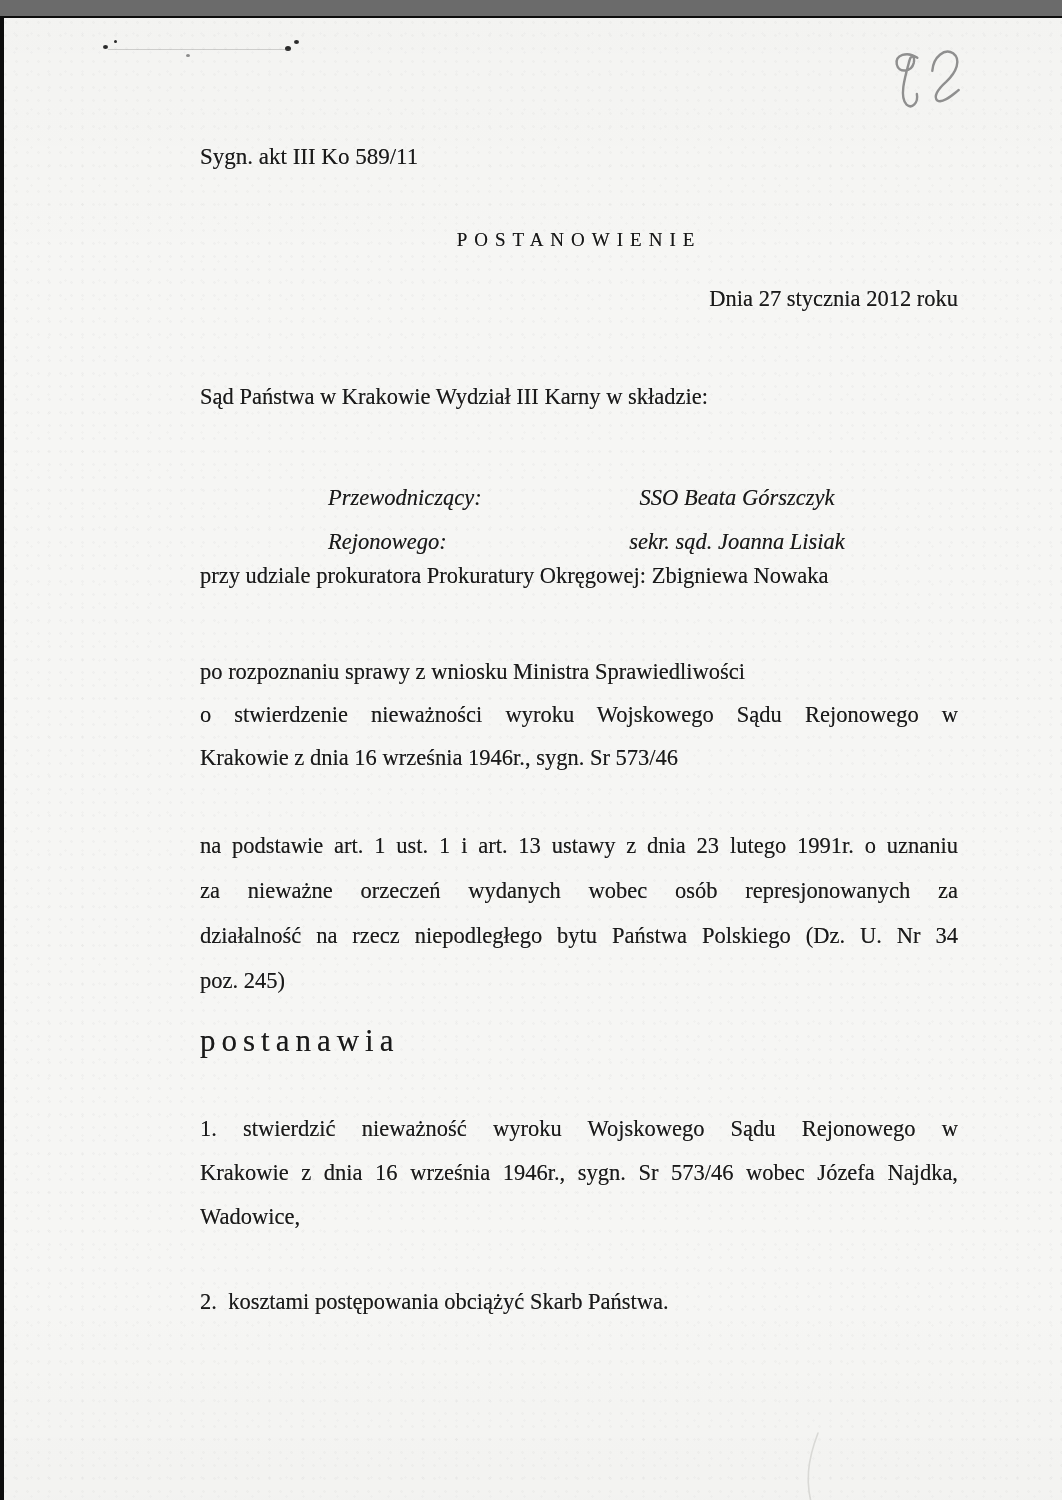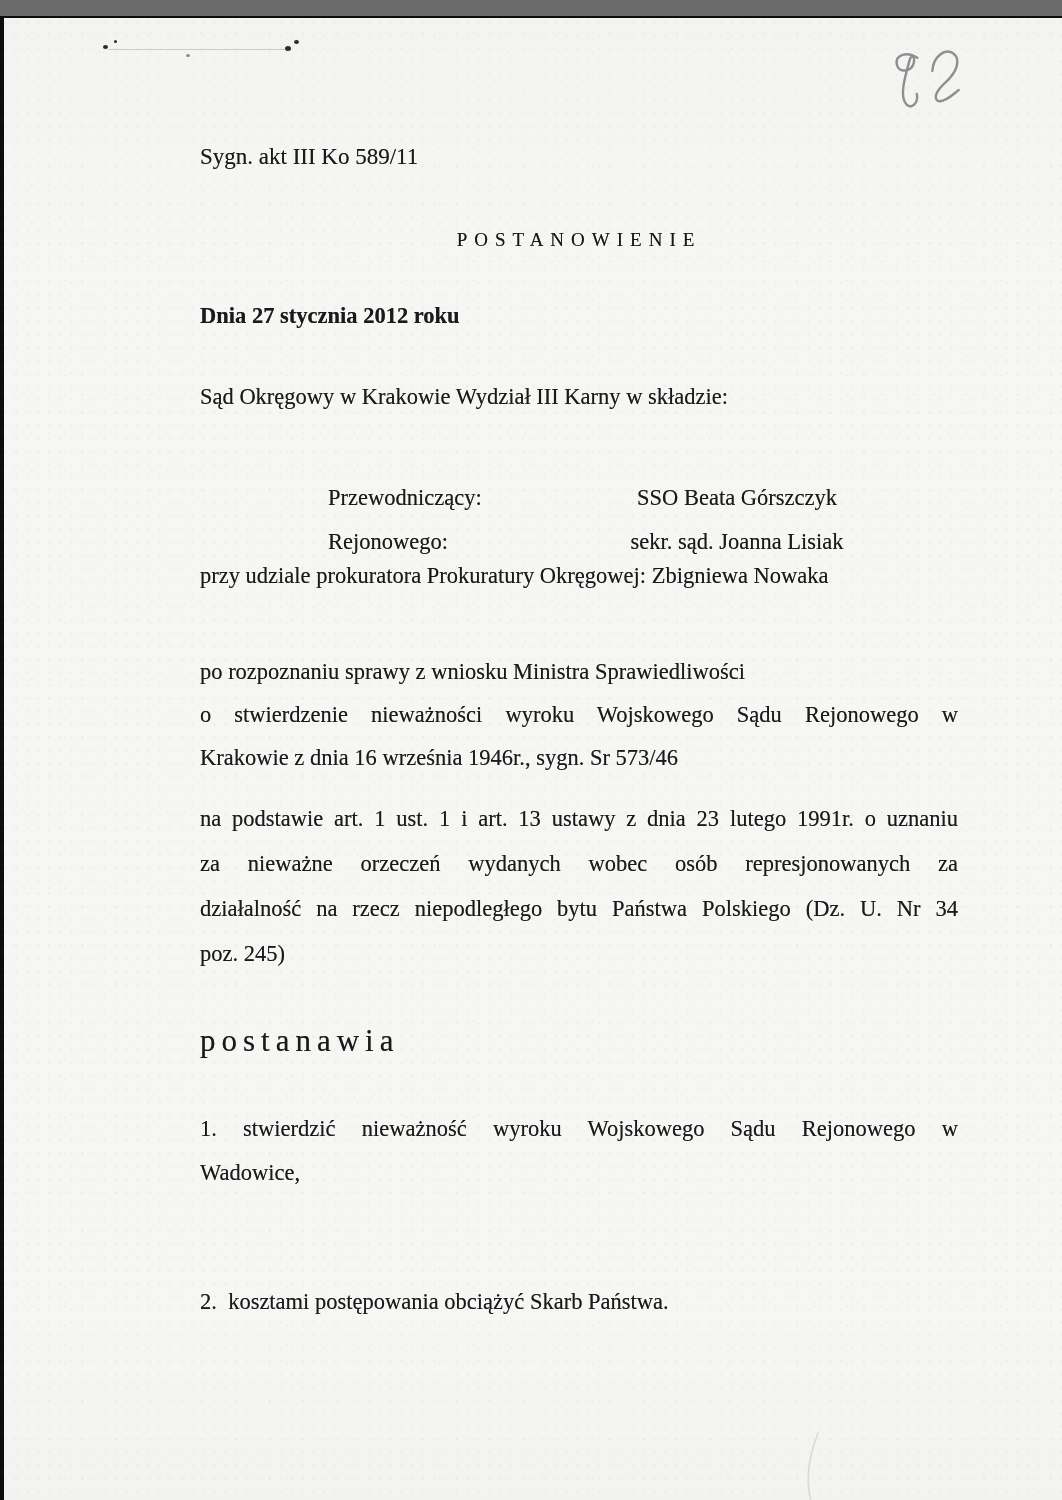--- a/index.html
+++ b/index.html
@@ -38,30 +38,30 @@
   
   .abs { position: absolute; left: 200px; width: 758px; }
   .case-number { top: 128px; font-size: 23px; }
   .doc-title {
     top: 213px;
     text-align: center;
     font-size: 19px;
     letter-spacing: 7px;
     color: #171717;
   }
-  .date-line { top: 287px; text-align: left; font-weight: bold; }
+  .date-line { top: 270px; text-align: right; }
   .court-line { top: 368px; }
-  .panel { top: 460px; padding-left: 128px; width: 630px; }
+  .panel { top: 460px; padding-left: 128px; width: 630px; font-style: italic; }
   .panel-row { display: flex; line-height: 44px; }
   .panel-label { width: 188px; flex: 0 0 188px; }
   .panel-value { flex: 1; text-align: center; }
   .prosecutor-line { top: 547px; }
   .para { line-height: 44px; }
   .para-review { top: 634px; line-height: 43px; }
-  .para-basis { top: 780px; line-height: 45px; }
+  .para-basis { top: 807px; line-height: 45px; }
   .decision-heading {
     top: 1007px;
     text-align: left;
     font-size: 31px;
     letter-spacing: 6px;
   }
   .para-item1 { top: 1091px; }
   .para-item2 { top: 1264px; }
   .just { text-align: justify; text-align-last: justify; }
   
@@ -95,21 +95,21 @@
       <path d="M 34 16 C 24 8 12 12 13 21 C 14 30 27 30 30 21 C 32 14 28 12 26 18 C 20 35 13 54 20 62 C 25 67 32 61 31 52"></path>
       <path d="M 48 30 C 50 16 62 8 70 14 C 78 21 72 33 61 42 C 52 49 47 56 51 60 C 56 64 67 55 73 51"></path>
     </g>
   </svg>
   <span class="visually-hidden">92</span>
 
   <div class="abs case-number">Sygn. akt III Ko 589/11</div>
   <div class="abs doc-title">POSTANOWIENIE</div>
   <div class="abs date-line">Dnia 27 stycznia 2012 roku</div>
 
-  <div class="abs court-line">Sąd Okręgowy w Krakowie Wydział III Karny w składzie:</div>
+  <div class="abs court-line">Sąd Państwa w Krakowie Wydział III Karny w składzie:</div>
 
   <div class="abs panel">
     <div class="panel-row">
       <span class="panel-label">Przewodniczący:</span>
       <span class="panel-value">SSO Beata Górszczyk</span>
     </div>
     <div class="panel-row">
       <span class="panel-label">Rejonowego:</span>
       <span class="panel-value">sekr. sąd. Joanna Lisiak</span>
     </div>
@@ -127,20 +127,21 @@
     <div class="pline just">na podstawie art. 1 ust. 1 i art. 13 ustawy z dnia 23 lutego 1991r. o uznaniu</div>
     <div class="pline just">za nieważne orzeczeń wydanych wobec osób represjonowanych za</div>
     <div class="pline just">działalność na rzecz niepodległego bytu Państwa Polskiego (Dz. U. Nr 34</div>
     <div class="pline">poz. 245)</div>
   </div>
 
   <div class="abs decision-heading">postanawia</div>
 
   <div class="abs para para-item1">
     <div class="pline just">1. stwierdzić nieważność wyroku Wojskowego Sądu Rejonowego w</div>
+    <div class="pline just">Krakowie z dnia 16 września 1946r., sygn. Sr 573/46 wobec Józefa Najdka,</div>
     <div class="pline">Wadowice,</div>
   </div>
 
   <div class="abs para para-item2">
     <div class="pline">2.&nbsp; kosztami postępowania obciążyć Skarb Państwa.</div>
   </div>
 
   <svg class="corner-curl" width="60" height="85" viewBox="0 0 60 85" aria-hidden="true">
     <path d="M 28 2 C 18 28 14 52 24 82" fill="none" stroke="#d9d9d6" stroke-width="1.6" stroke-linecap="round"></path>
   </svg>

